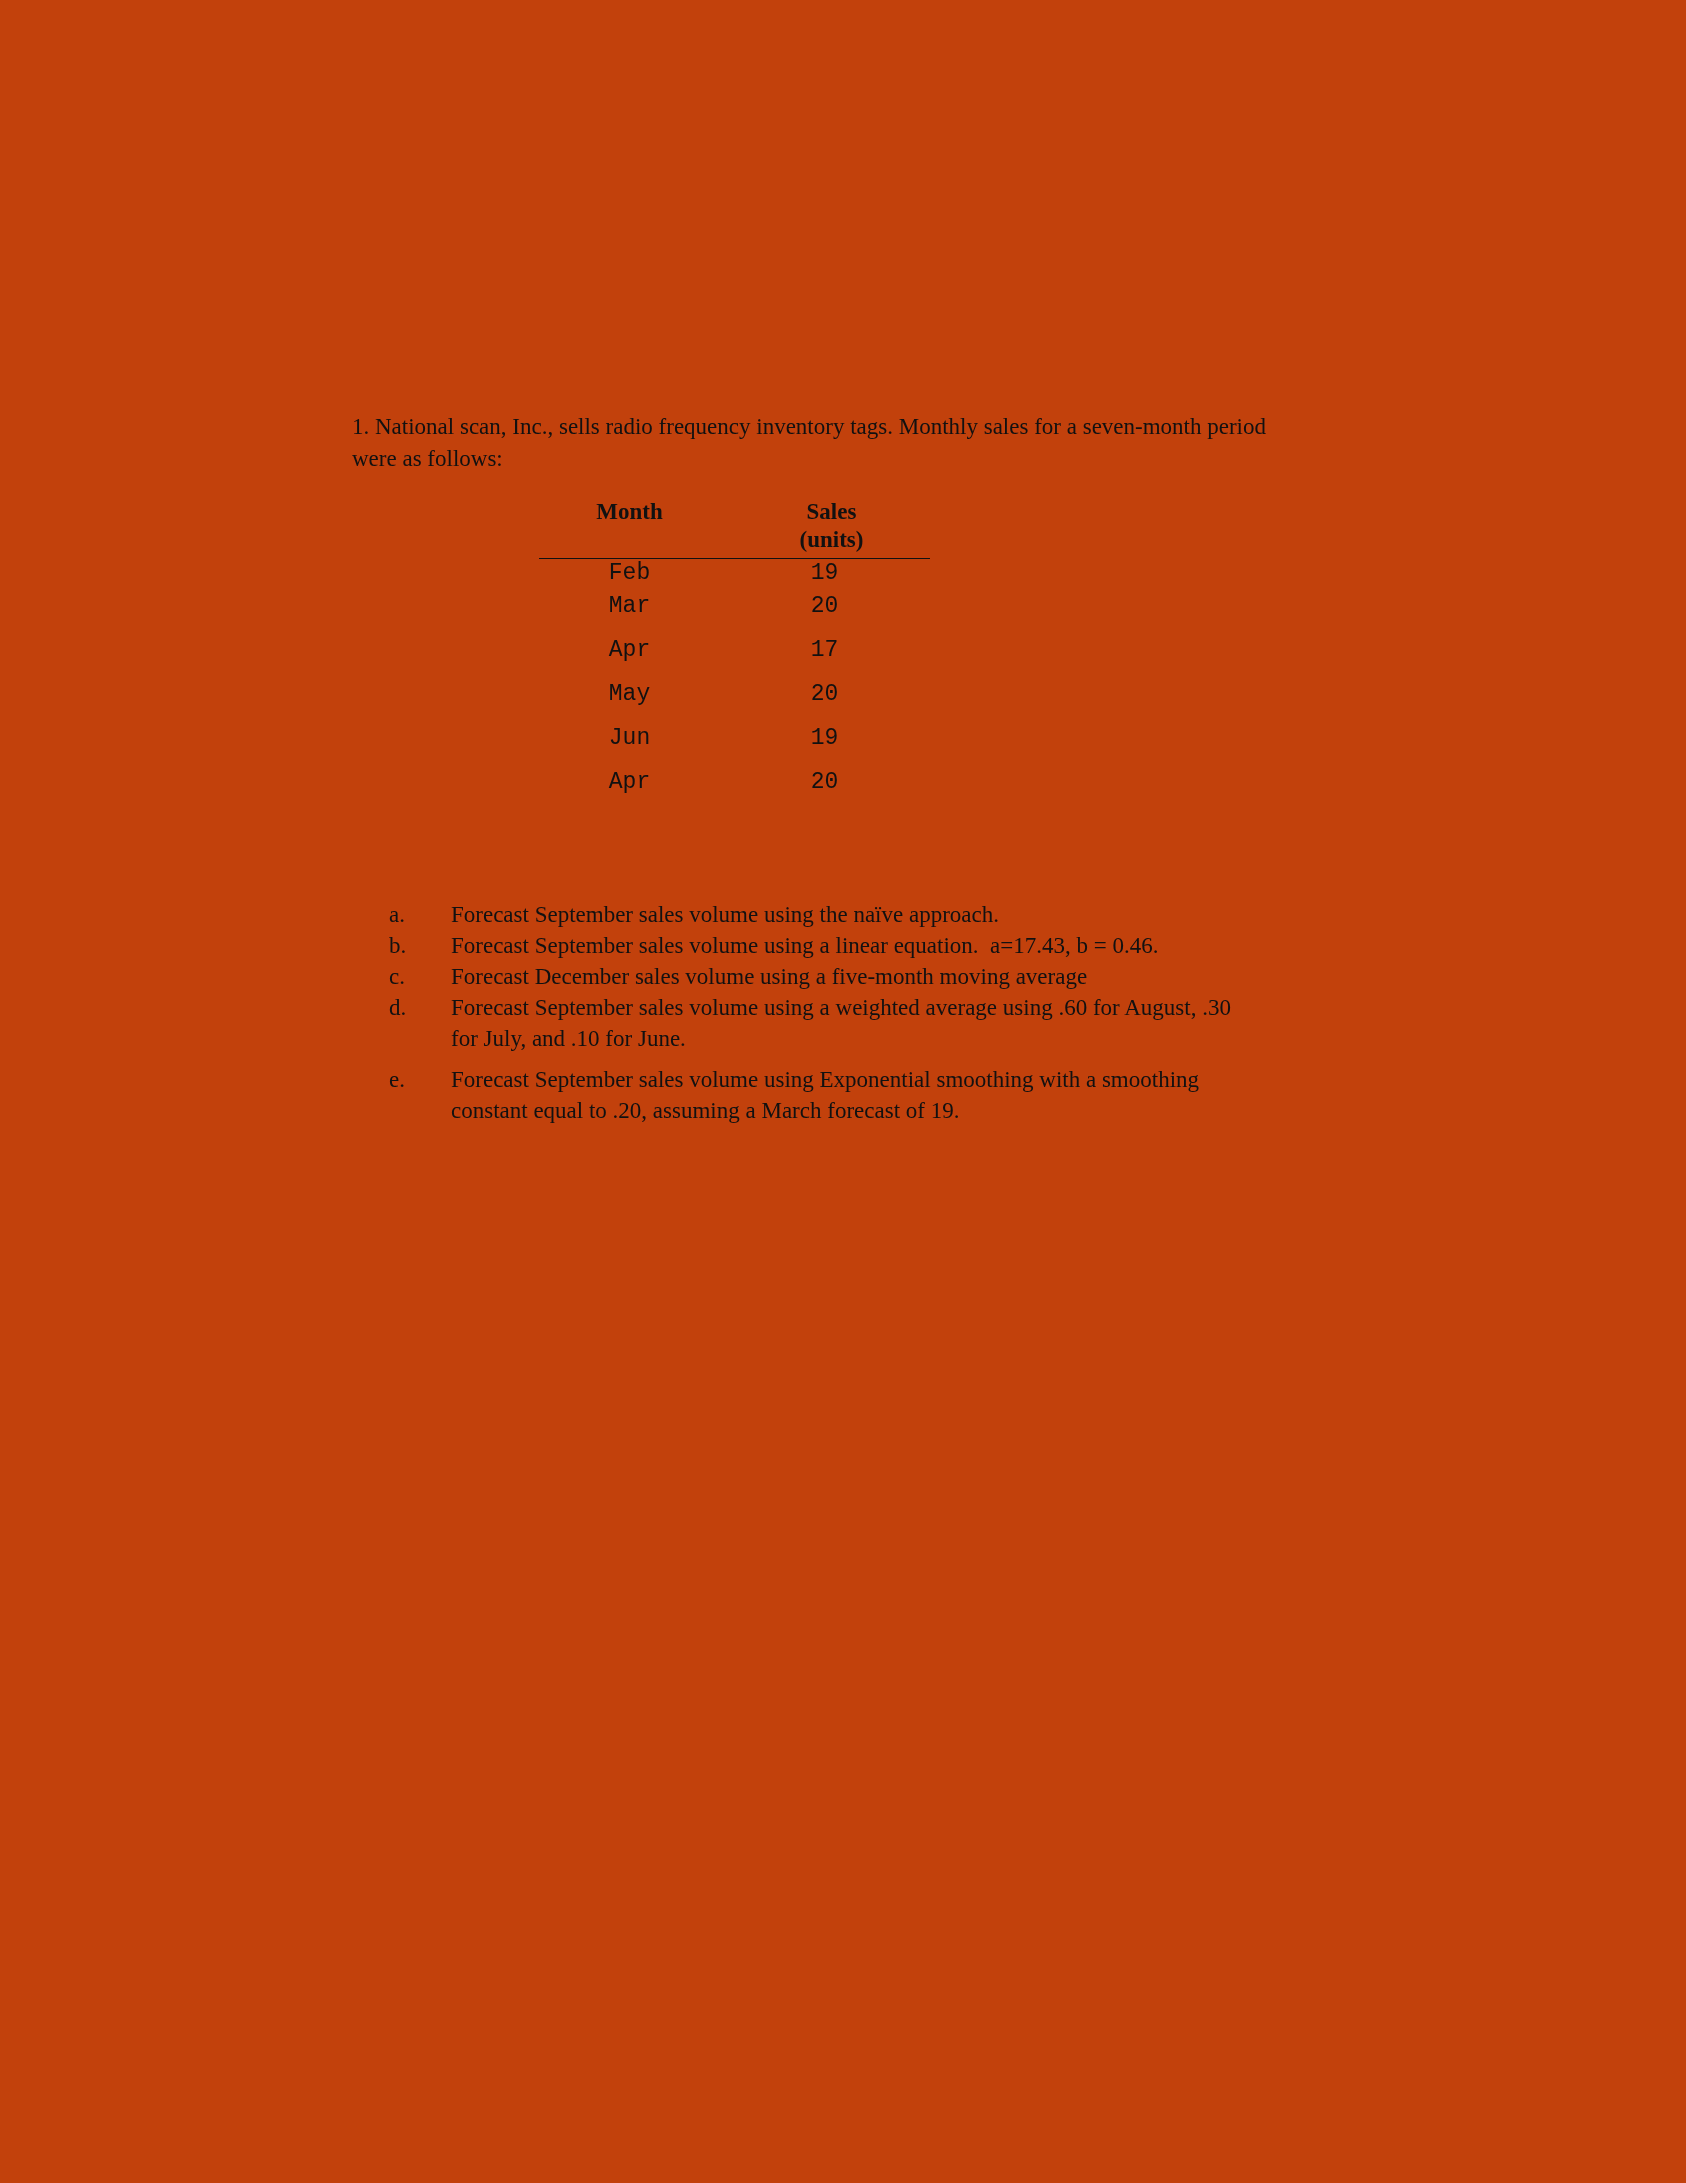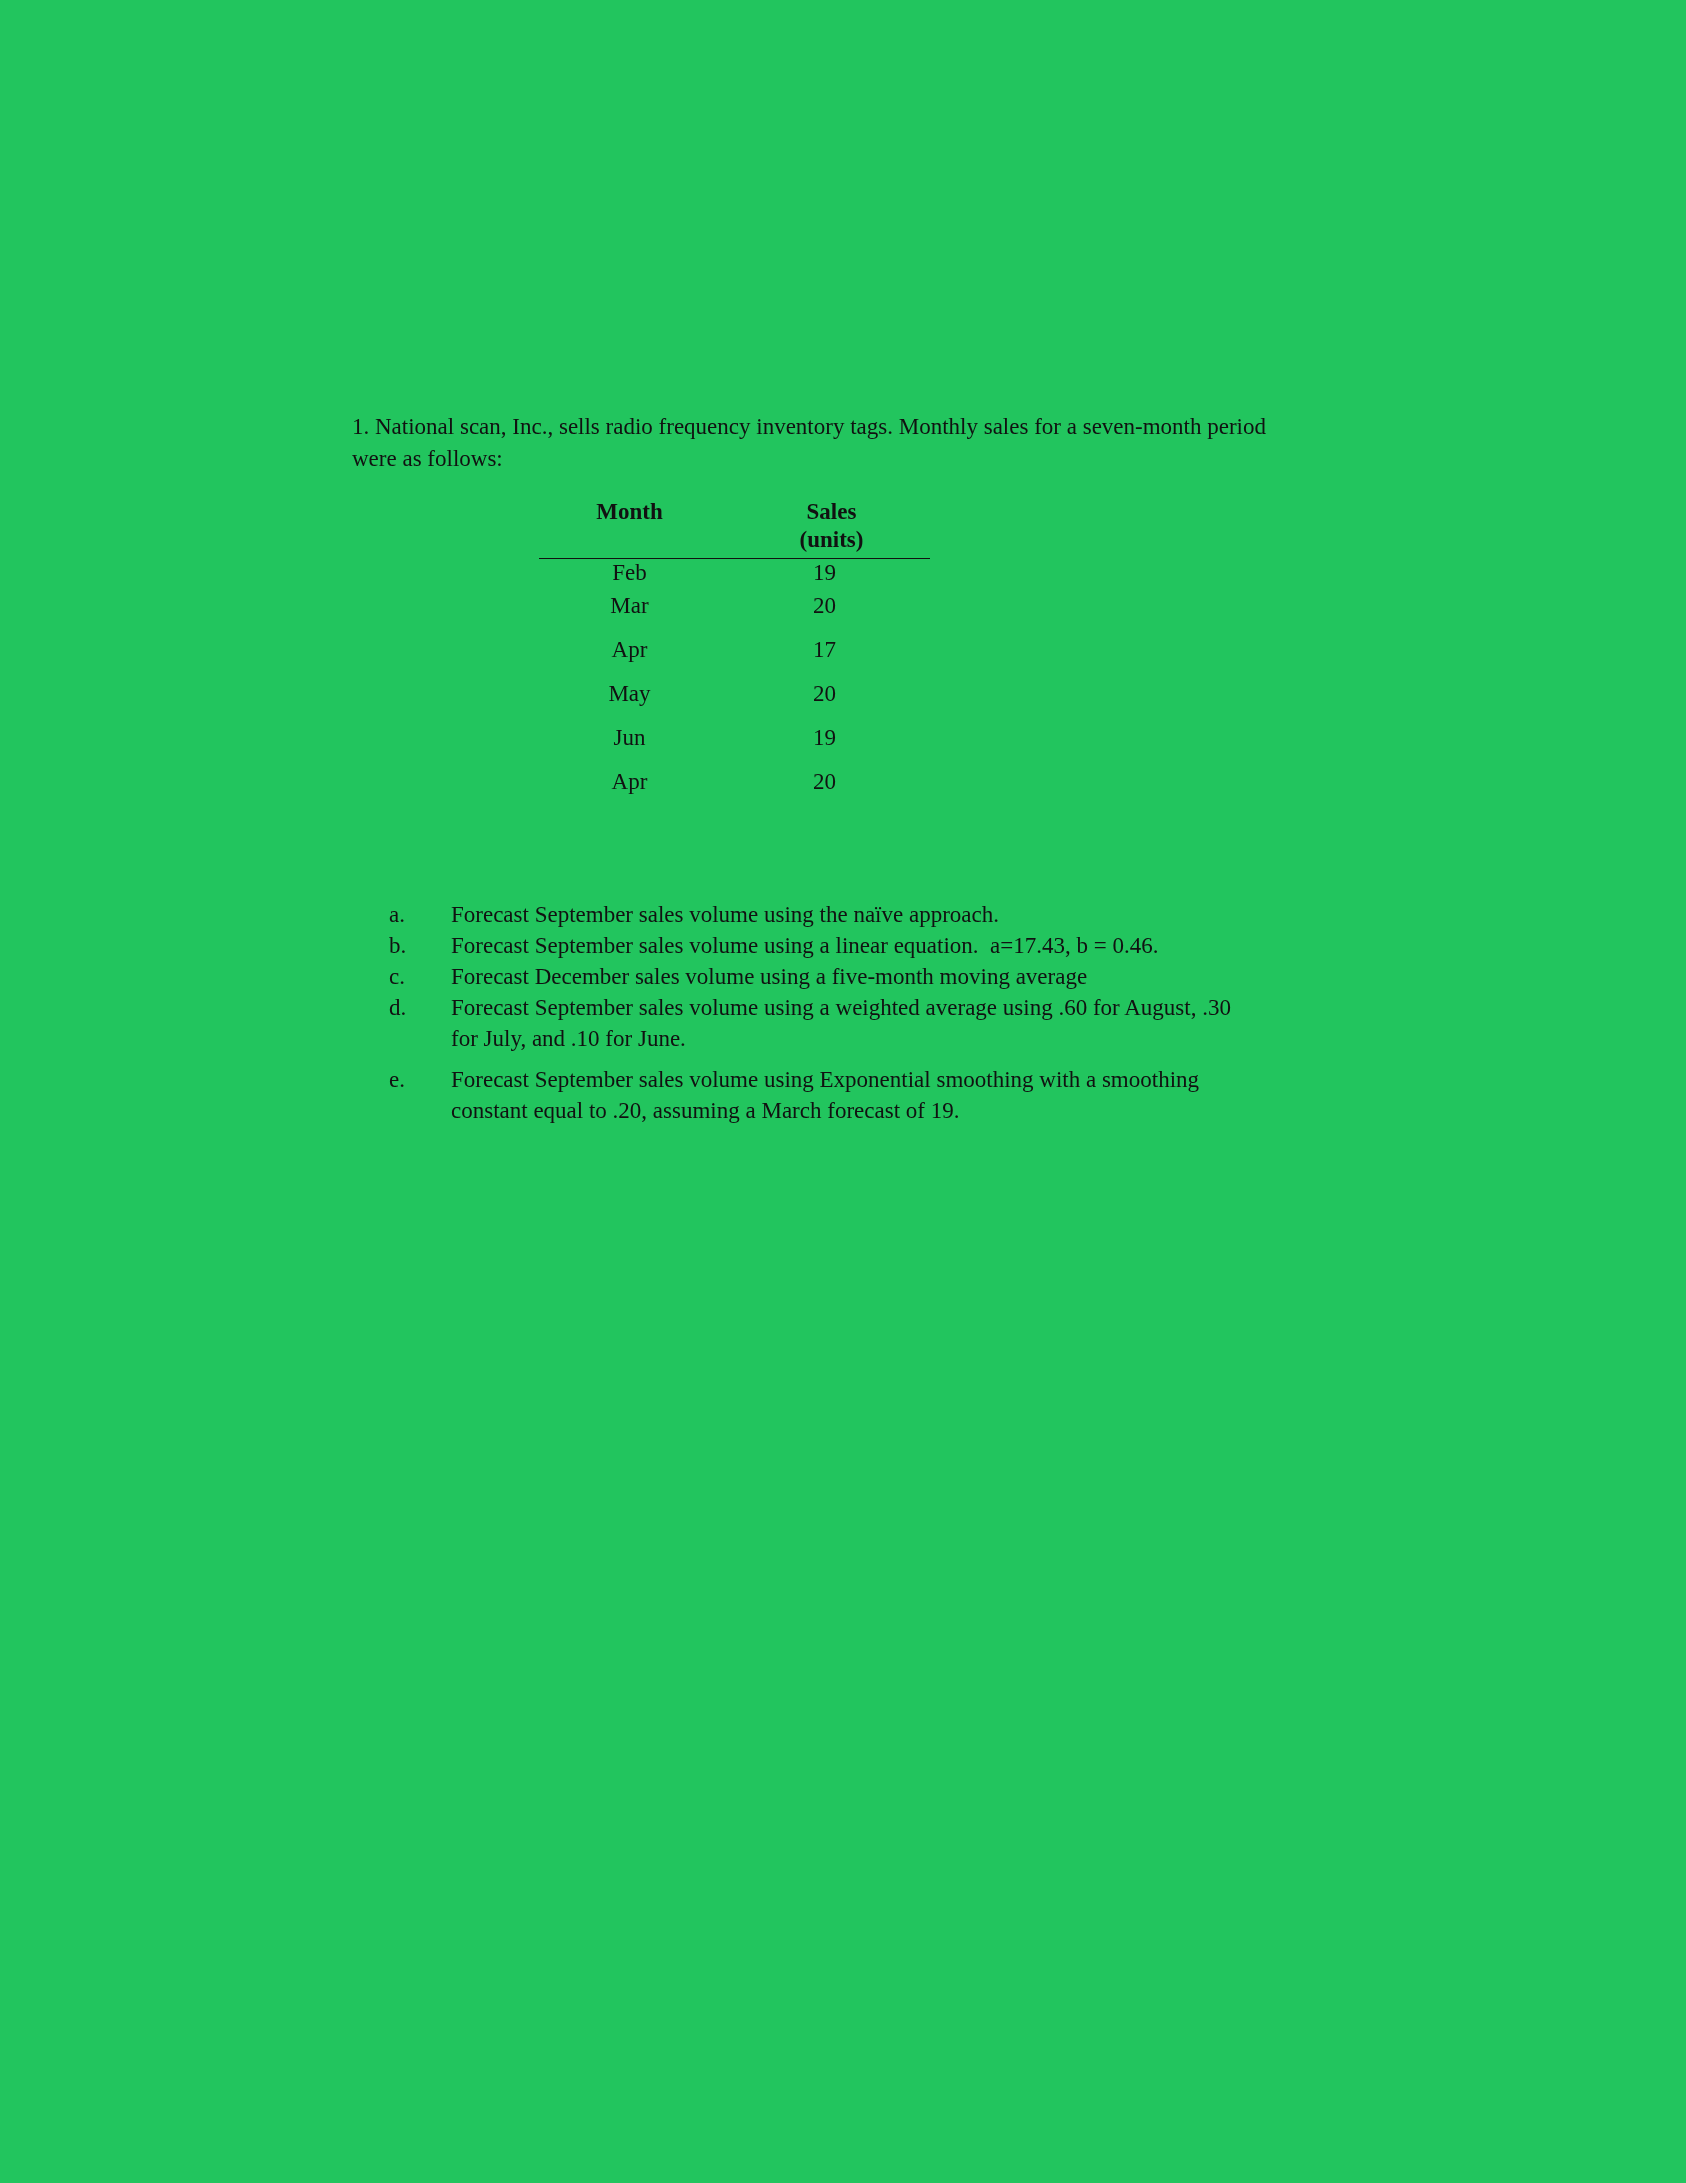--- a/index.html
+++ b/index.html
@@ -13,21 +13,21 @@
     position: relative;
     overflow: hidden;
     font-family: "Liberation Serif", "DejaVu Serif", serif;
     color: #111111;
   }
   .page {
     position: absolute;
     left: 0; top: 0;
     width: 1687px;
     height: 2184px;
-    background: #22c55e;
+    background: #c2410c;
   }
   .intro {
     position: absolute;
     left: 352px;
     top: 411px;
     width: 961px;
     font-size: 23px;
     line-height: 32px;
     margin: 0;
   }
@@ -62,20 +62,21 @@
     line-height: 44px;
   }
   .row:first-child {
     height: 28px;
     line-height: 28px;
   }
   .cell {
     position: absolute;
     top: 0;
     text-align: center;
+    font-family: Liberation Mono, monospace;
   }
   .cell-month { left: 38px; width: 105px; }
   .cell-sales { left: 233px; width: 105px; }
   .rows .row:not(:first-child) .cell { top: -2.6px; }
 
   .questions {
     position: absolute;
     left: 389px;
     top: 899px;
     width: 961px;

